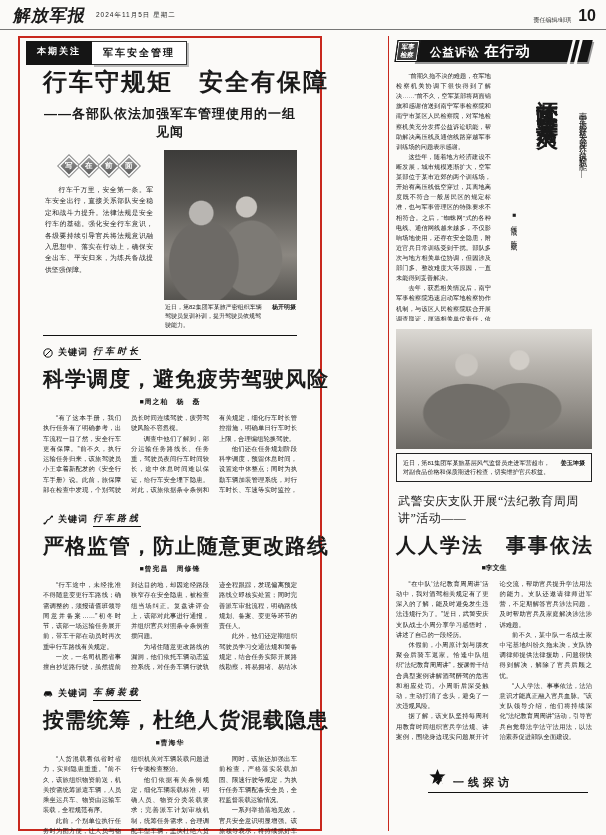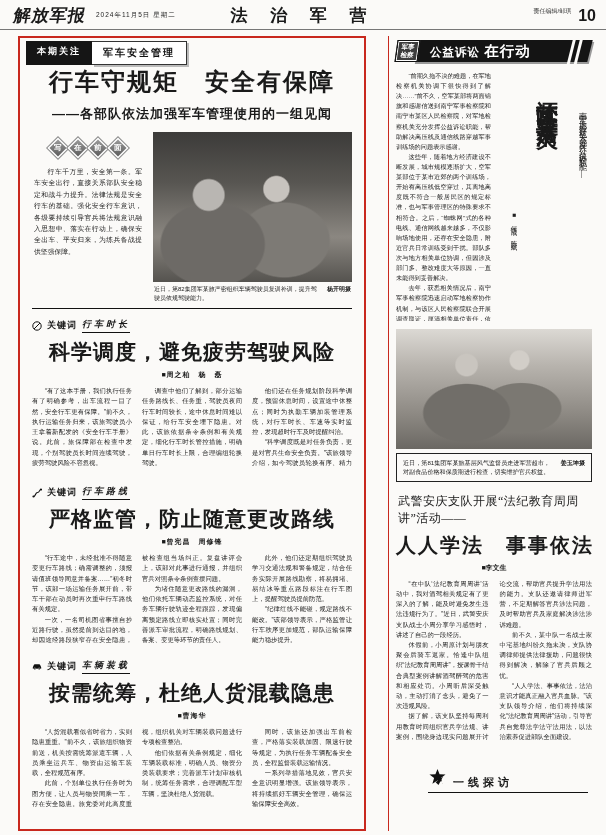--- a/index.html
+++ b/index.html
@@ -5,26 +5,26 @@
   * { margin:0; padding:0; box-sizing:border-box; }
   html,body { background:#e8e6e2; }
   body { font-family:"Liberation Sans","DejaVu Sans",sans-serif; }
   .page { position:relative; width:606px; height:835px; margin:0 auto; background:#fbfaf8; color:#1a1a1a; overflow:hidden; }
 
   
   .masthead { position:absolute; top:0; left:0; right:0; height:30px; display:flex; align-items:center; padding:4px 10px 2px 14px; border-bottom:1px solid #777; }
   .mast-logo { font-family:"DejaVu Serif","Liberation Serif",serif; font-weight:bold; font-size:17px; transform:skewX(-10deg); letter-spacing:1px; }
   .mast-date { font-size:6.5px; letter-spacing:1px; margin-left:10px; color:#222; }
   .mast-title { position:absolute; left:0; right:0; text-align:center; font-size:17px; font-weight:bold; letter-spacing:9px; }
-  .mast-right { margin-left:auto; display:flex; align-items:flex-start; gap:7px; z-index:2; }
+  .mast-right { margin-left:auto; display:flex; align-items:flex-end; gap:7px; z-index:2; }
   .mast-editor { font-size:6px; color:#333; }
   .mast-page { font-size:16px; font-weight:bold; }
 
   
-  .feature-box { position:absolute; left:18px; top:36px; width:348px; bottom:4px; border:2.5px solid #c8281e; background:#fbfaf8; padding:10px 12px 6px; }
+  .feature-box { position:absolute; left:18px; top:36px; width:304px; bottom:4px; border:2.5px solid #c8281e; background:#fbfaf8; padding:10px 23px 6px; }
   .right-col { position:absolute; left:388px; top:36px; right:6px; bottom:4px; border-left:1.5px solid #c8281e; padding:2px 2px 0 7px; }
 
   
   .tabs { position:absolute; top:3px; left:6px; display:flex; z-index:3; }
   .tab-dark { background:#151515; color:#fff; font-size:9px; font-weight:bold; letter-spacing:2px; padding:4px 11px; }
   .tab-light { background:#fff; color:#111; font-size:10px; font-weight:bold; letter-spacing:2px; padding:4px 11px; border:1px solid #333; border-left:none; box-shadow:2px 2px 0 #bbb; }
 
   .headline { margin-top:18px; text-align:center; font-size:24px; font-weight:bold; letter-spacing:2px; white-space:nowrap; }
   .subhead { text-align:center; font-size:13px; font-weight:bold; margin:7px 0 9px; letter-spacing:1px; }
 
@@ -94,21 +94,20 @@
   .footer-logo-text { font-size:11px; font-weight:bold; letter-spacing:4px; }
 </style>
 </head>
 <body>
 
 <div class="page">
 
   <div class="masthead">
     <div class="mast-logo">解放军报</div>
     <div class="mast-date">2024年11月5日  星期二</div>
-    <div class="mast-title">法 治 军 营</div>
     <div class="mast-right">
       <span class="mast-editor">责任编辑/邹琪</span>
       <span class="mast-page">10</span>
     </div>
   </div>
 
   <div class="feature-box">
     <div class="tabs">
       <div class="tab-dark">本期关注</div>
       <div class="tab-light">军车安全管理</div>

